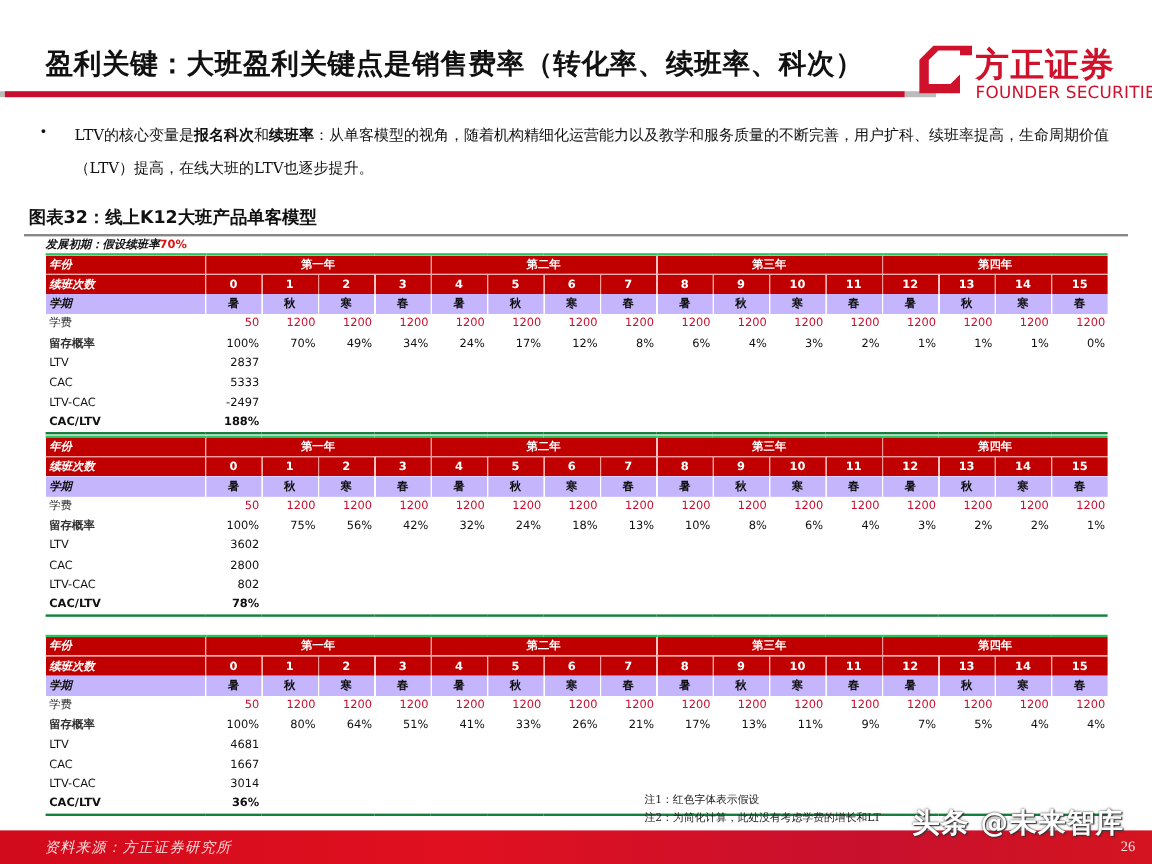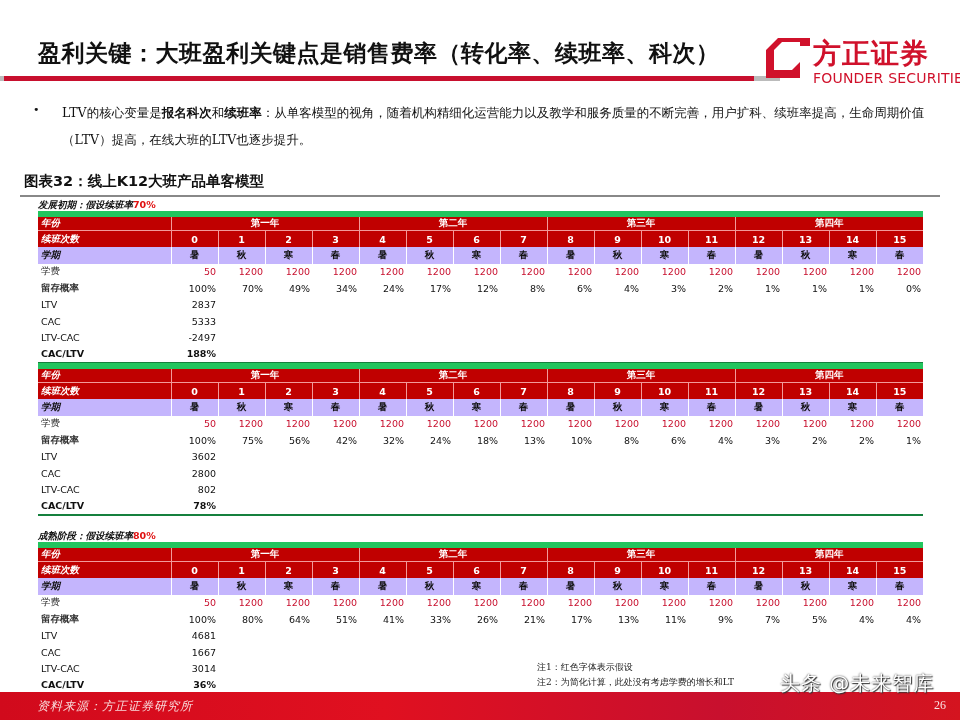--- a/index.html
+++ b/index.html
@@ -17,35 +17,35 @@
   .fig-title { position:absolute; left:24px; top:172px; font-size:14.5px; font-weight:bold; white-space:nowrap; }
   .fig-rule { position:absolute; left:20px; top:195px; width:920px; height:2px; background:#888; }
   .block { position:absolute; left:38px; width:885px; }
   .phase { font-size:9.5px; font-weight:bold; font-style:italic; height:13px; line-height:13px; white-space:nowrap; font-family:"DejaVu Serif", serif; }
   .phase .pct { color:#e01010; font-style:normal; font-family:"DejaVu Sans", sans-serif; }
   table { border-collapse:collapse; width:885px; table-layout:fixed; font-size:9.5px; }
   td { height:16.5px; padding:0 3px; white-space:nowrap; overflow:hidden; }
   col.lbl { width:133px; }
   tr.hdr td { background:#c00000; color:#fff; font-weight:bold; text-align:center; border-left:1px solid #f29a9a; }
   tr.hdr td:first-child { text-align:left; border-left:none; font-style:italic; font-family:"DejaVu Serif", serif; }
-  tr.hdr.top td { border-top:6px solid #22c55e; }
+  tr.hdr.top td { border-top:2px solid #22c55e; }
   tr.hdr.num td { border-top:1px solid #f29a9a; }
   tr.term td { background:#c4b5fd; font-weight:bold; text-align:center; border-left:1px solid #fff; font-family:"DejaVu Serif", serif; }
   tr.term td:first-child { text-align:left; border-left:none; font-style:italic; }
   tr.data td { text-align:right; padding-right:2px; }
   tr.data td:first-child { text-align:left; }
   tr.fee td { color:#c8102e; }
   tr.fee td:first-child { color:#333; font-family:"DejaVu Serif", serif;margin-top:11px; }
   tr.ret td:first-child { font-family:"DejaVu Serif", serif; color:#333;font-weight:bold; }
   tr.last td { border-bottom:2px solid #15803d; font-weight:bold; }
   .notes { position:absolute; left:537px; top:660px; font-size:9px; line-height:15px; font-family:"DejaVu Serif", serif; color:#222; white-space:nowrap; }
   .footer { position:absolute; left:0; top:692px; width:960px; height:28px; background:linear-gradient(90deg,#d10a1c 0%,#e01020 40%,#c8102e 75%,#d4141f 100%); }
   .footer-src { position:absolute; left:37px; top:6px; font-size:12px; font-style:italic; color:#f8dada; font-family:"DejaVu Serif", serif; letter-spacing:1px; }
   .page-num { position:absolute; right:14px; top:6px; font-size:12px; color:#fbe3e3; font-family:Liberation Serif, serif; }
-  .watermark { position:absolute; left:760px; top:670px; font-size:20px; color:#fff; font-weight:normal; white-space:nowrap; text-shadow:0 0 2px #333, 1px 1px 1px #333; letter-spacing:1px;margin-left:20px; }
+  .watermark { position:absolute; left:760px; top:670px; font-size:23px; color:#fff; font-weight:bold; white-space:nowrap; text-shadow:0 0 2px #333, 1px 1px 1px #333; letter-spacing:1px; }
 </style>
 </head>
 <body>
 
 <div class="title">盈利关键：大班盈利关键点是销售费率（转化率、续班率、科次）</div>
 <div class="title-rule">
   <svg width="840" height="5" style="position:absolute;left:0;top:0;overflow:visible">
     <rect x="0" y="0" width="4" height="5" fill="#bbb"></rect>
     <rect x="4" y="0" width="750" height="5" fill="#c8102e"></rect>
     <rect x="754" y="0" width="26" height="5" fill="#bbb"></rect>
@@ -431,21 +431,20 @@
             <td></td>
             <td></td>
             <td></td>
             <td></td>
             <td></td>
           </tr>
         </tbody>
       </table>
     </div>
     <div class="block" style="top: 529px;">
-      <div class="phase"><span>成熟阶段：假设续班率</span><span class="pct">80%</span></div>
       <table>
         <colgroup>
           <col class="lbl">
           <col>
           <col>
           <col>
           <col>
           <col>
           <col>
           <col>

